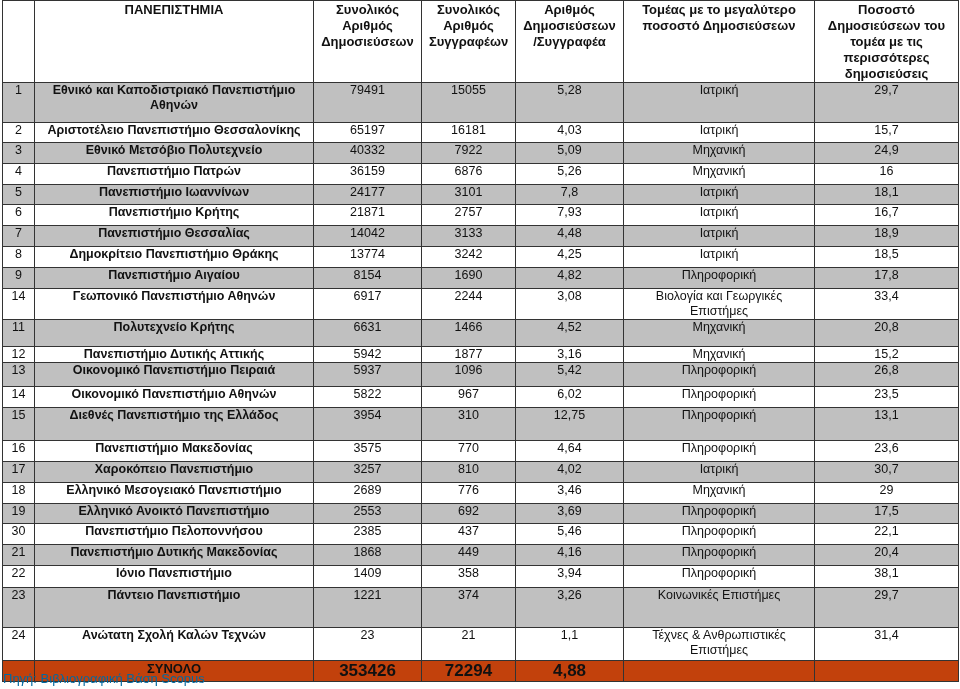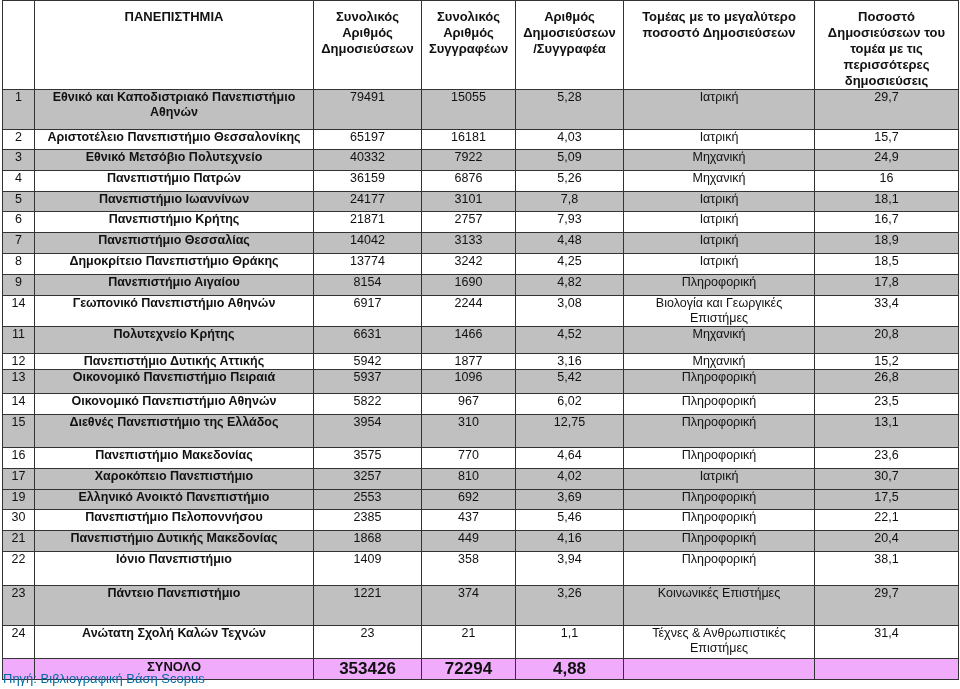--- a/index.html
+++ b/index.html
@@ -2,27 +2,27 @@
 <html><head>
 <meta charset="utf-8">
 <style>
   html, body { margin: 0; padding: 0; background: #ffffff; }
   body { width: 960px; height: 689px; position: relative; overflow: hidden;
          font-family: "Liberation Sans", "DejaVu Sans", sans-serif; color: #111; }
   table.uni { position: absolute; left: 2px; top: 0; border-collapse: collapse;
               table-layout: fixed; width: 956px; }
   table.uni td, table.uni th { border: 1.5px solid #333; padding: 0 4px; font-size: 12.5px;
               line-height: 15px; text-align: center; vertical-align: top; overflow: hidden; }
-  table.uni th { font-weight: bold; font-size: 13px; line-height: 16px; padding-top: 8px; }
+  table.uni th { font-weight: bold; font-size: 13px; line-height: 16px; padding-top: 1px; }
   th.title-col { font-size: 20px; line-height: 24px; padding-top: 2px; }
   td.num { text-align: left; padding-left: 10px; }
   td.name { font-weight: bold; }
   tr.shade td { background: #c0c0c0; }
   tr.plain td { background: #ffffff; }
-  tr.total td { background: #f0abfc; font-weight: bold; font-size: 17px; line-height: 20px; }
+  tr.total td { background: #c2410c; font-weight: bold; font-size: 17px; line-height: 20px; }
   tr.total td.label { font-size: 13px; line-height: 16px; }
   .source { position: absolute; left: 3px; top: 671px; font-size: 13px; color: #0369a1; }
 </style>
 </head>
 <body>
 
 <table class="uni">
   <colgroup>
     <col style="width:32px">
     <col style="width:279px">
@@ -190,20 +190,29 @@
       </tr>
       <tr class="shade" style="height: 21px; border-radius: 8px;">
         <td class="num">17</td>
         <td class="name">Χαροκόπειο Πανεπιστήμιο</td>
         <td>3257</td>
         <td>810</td>
         <td>4,02</td>
         <td>Ιατρική</td>
         <td>30,7</td>
       </tr>
+      <tr class="plain" style="height: 21px;">
+        <td class="num">18</td>
+        <td class="name">Ελληνικό Μεσογειακό Πανεπιστήμιο</td>
+        <td>2689</td>
+        <td>776</td>
+        <td>3,46</td>
+        <td>Μηχανική</td>
+        <td>29</td>
+      </tr>
       <tr class="shade" style="height: 20px;">
         <td class="num">19</td>
         <td class="name">Ελληνικό Ανοικτό Πανεπιστήμιο</td>
         <td>2553</td>
         <td>692</td>
         <td>3,69</td>
         <td>Πληροφορική</td>
         <td>17,5</td>
       </tr>
       <tr class="plain" style="height: 21px;">
@@ -217,21 +226,21 @@
       </tr>
       <tr class="shade" style="height: 21px;">
         <td class="num">21</td>
         <td class="name">Πανεπιστήμιο Δυτικής Μακεδονίας</td>
         <td>1868</td>
         <td>449</td>
         <td>4,16</td>
         <td>Πληροφορική</td>
         <td>20,4</td>
       </tr>
-      <tr class="plain" style="height: 34px;">
+      <tr class="plain" style="height: 22px;">
         <td class="num">22</td>
         <td class="name">Ιόνιο Πανεπιστήμιο</td>
         <td>1409</td>
         <td>358</td>
         <td>3,94</td>
         <td>Πληροφορική</td>
         <td>38,1</td>
       </tr>
       <tr class="shade" style="height: 40px;">
         <td class="num">23</td>

